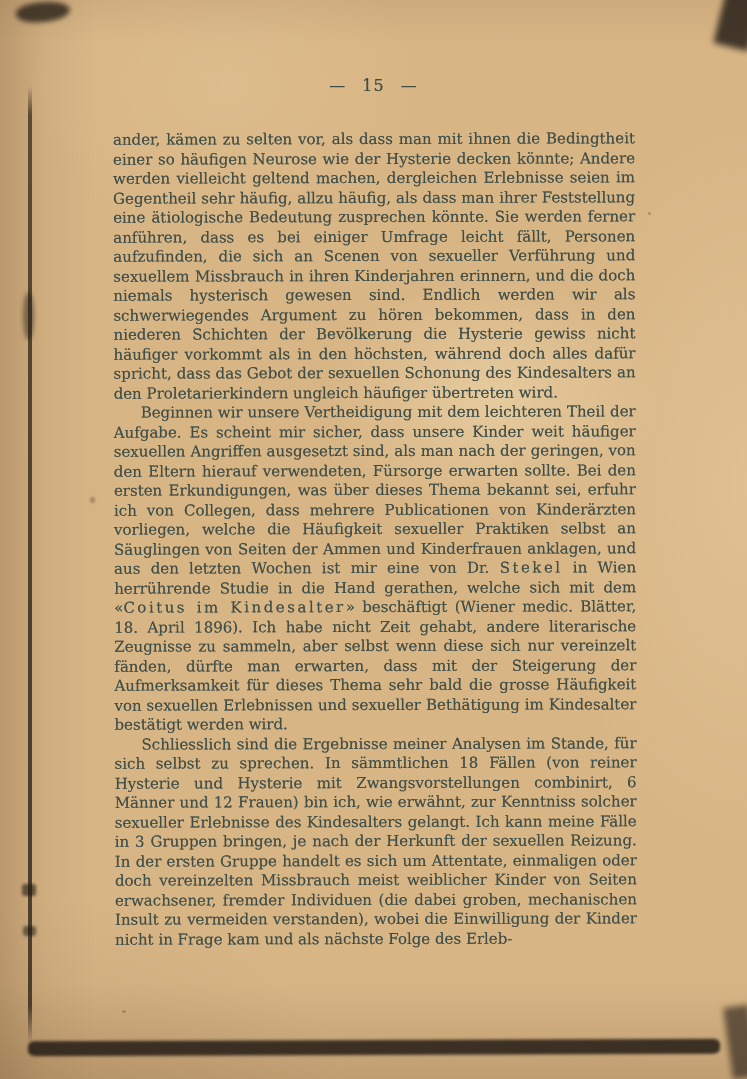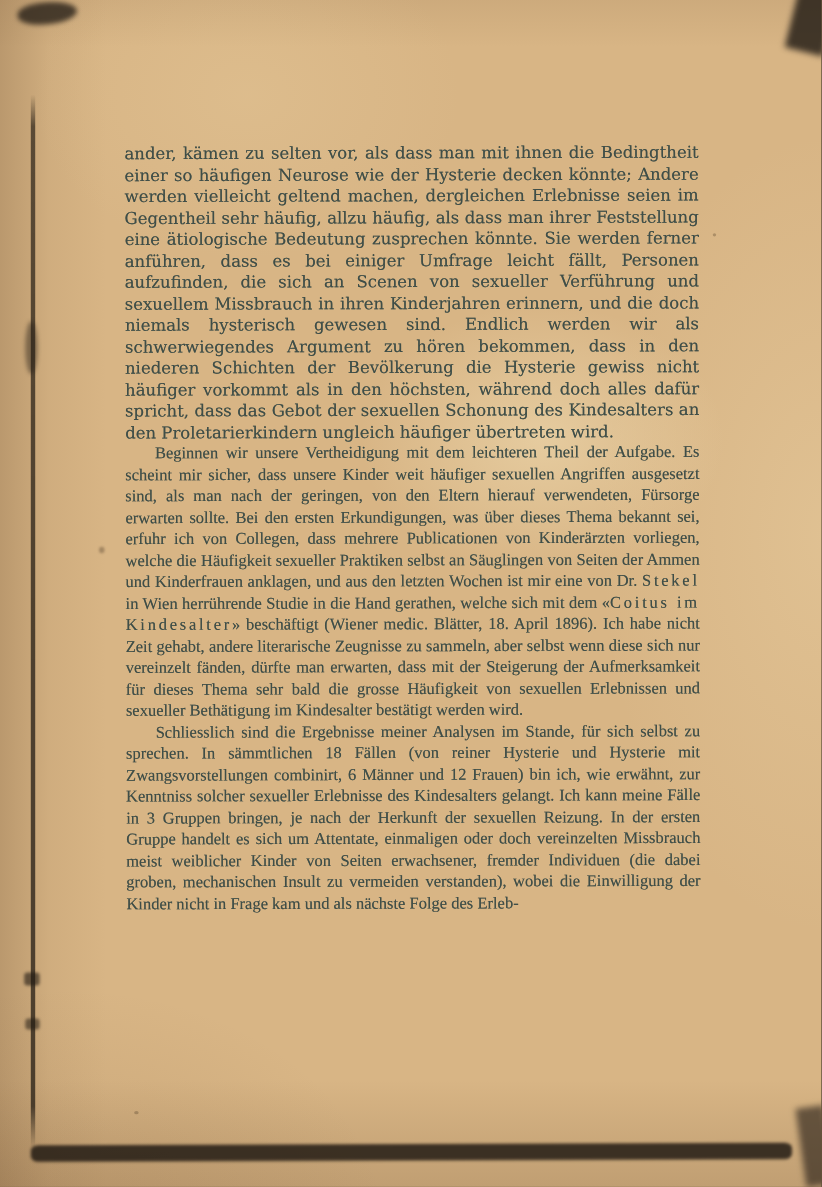--- a/index.html
+++ b/index.html
@@ -35,21 +35,21 @@
     left: 114px;
     top: 130px;
     width: 522px;
     text-align: justify;
     font-size: 15px;
     line-height: 19.5px;
     transform: rotate(-0.15deg);
     text-shadow: 0 0 0.6px rgba(63,78,72,0.65);
   }
   .text-block p { margin: 0; }
-  .text-block p.indented { text-indent: 27px; font-family: Liberation Serif, serif; }
+  .text-block p.indented { text-indent: 27px; }
   .gesperrt { letter-spacing: 2.5px; }
 
   
   .artifact { position: absolute; pointer-events: none; }
   .corner-top-left {
     left: 16px; top: 2px; width: 54px; height: 20px;
     background: rgba(28,23,17,0.75); border-radius: 45% 55% 50% 50%;
     filter: blur(2.5px); transform: rotate(-6deg);
   }
   .corner-top-right {
@@ -96,20 +96,21 @@
   <div class="artifact left-edge-line"></div>
   <div class="artifact stitch-1"></div>
   <div class="artifact stitch-2"></div>
   <div class="artifact stitch-3"></div>
   <div class="artifact bottom-bar"></div>
   <div class="artifact corner-bottom-right"></div>
   <div class="artifact speck-1"></div>
   <div class="artifact speck-2"></div>
   <div class="artifact speck-3"></div>
 
+  <div class="page-number">— 15 —</div>
 
   <div class="text-block">
     <p>ander, kämen zu selten vor, als dass man mit ihnen die Bedingtheit einer so häufigen Neurose wie der Hysterie decken könnte; Andere werden vielleicht geltend machen, dergleichen Erlebnisse seien im Gegentheil sehr häufig, allzu häufig, als dass man ihrer Feststellung eine ätiologische Bedeutung zusprechen könnte. Sie werden ferner anführen, dass es bei einiger Umfrage leicht fällt, Personen aufzufinden, die sich an Scenen von sexueller Verführung und sexuellem Missbrauch in ihren Kinderjahren erinnern, und die doch niemals hysterisch gewesen sind. Endlich werden wir als schwerwiegendes Argument zu hören bekommen, dass in den niederen Schichten der Bevölkerung die Hysterie gewiss nicht häufiger vorkommt als in den höchsten, während doch alles dafür spricht, dass das Gebot der sexuellen Schonung des Kindesalters an den Proletarierkindern ungleich häufiger übertreten wird.</p>
     <p class="indented"><span>Beginnen wir unsere Vertheidigung mit dem leichteren Theil der Aufgabe. Es scheint mir sicher, dass unsere Kinder weit häufiger sexuellen Angriffen ausgesetzt sind, als man nach der geringen, von den Eltern hierauf verwendeten, Fürsorge erwarten sollte. Bei den ersten Erkundigungen, was über dieses Thema bekannt sei, erfuhr ich von Collegen, dass mehrere Publicationen von Kinderärzten vorliegen, welche die Häufigkeit sexueller Praktiken selbst an Säuglingen von Seiten der Ammen und Kinderfrauen anklagen, und aus den letzten Wochen ist mir eine von Dr. </span><span class="gesperrt">Stekel</span><span> in Wien herrührende Studie in die Hand gerathen, welche sich mit dem «</span><span class="gesperrt">Coitus im Kindesalter</span><span>» beschäftigt (Wiener medic. Blätter, 18. April 1896). Ich habe nicht Zeit gehabt, andere literarische Zeugnisse zu sammeln, aber selbst wenn diese sich nur vereinzelt fänden, dürfte man erwarten, dass mit der Steigerung der Aufmerksamkeit für dieses Thema sehr bald die grosse Häufigkeit von sexuellen Erlebnissen und sexueller Bethätigung im Kindesalter bestätigt werden wird.</span></p>
     <p class="indented">Schliesslich sind die Ergebnisse meiner Analysen im Stande, für sich selbst zu sprechen. In sämmtlichen 18 Fällen (von reiner Hysterie und Hysterie mit Zwangsvorstellungen combinirt, 6 Männer und 12 Frauen) bin ich, wie erwähnt, zur Kenntniss solcher sexueller Erlebnisse des Kindesalters gelangt. Ich kann meine Fälle in 3 Gruppen bringen, je nach der Herkunft der sexuellen Reizung. In der ersten Gruppe handelt es sich um Attentate, einmaligen oder doch vereinzelten Missbrauch meist weiblicher Kinder von Seiten erwachsener, fremder Individuen (die dabei groben, mechanischen Insult zu vermeiden verstanden), wobei die Einwilligung der Kinder nicht in Frage kam und als nächste Folge des Erleb-</p>
   </div>
 
 </div>
 
 </body></html>

